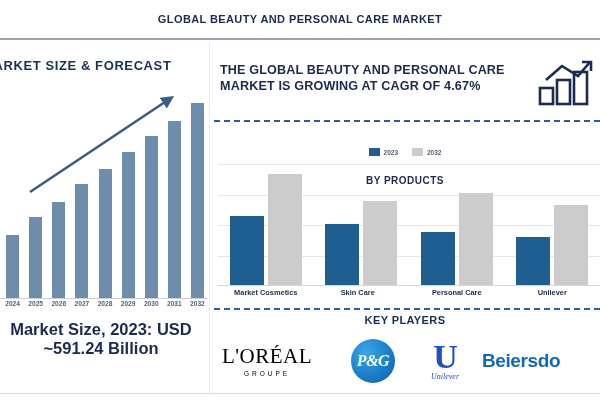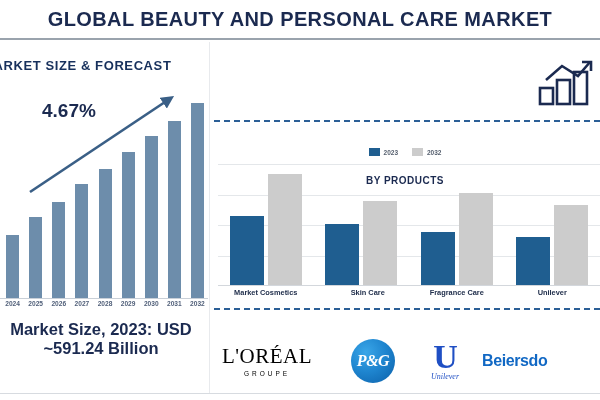--- a/index.html
+++ b/index.html
@@ -30,21 +30,21 @@
     width: 600px;
     height: 40px;
     background: #ffffff;
     border-bottom: 2px solid #9aa3ad;
     display: flex;
     align-items: center;
     justify-content: center;
     box-sizing: border-box;
   }
   .header-title {
-    font-size: 20px;
+    font-size: 11px;
     font-weight: bold;
     color: #1b2a50;
     letter-spacing: 0.4px;
     white-space: nowrap;
   }
 
   
   .left-panel {
     position: absolute;
     left: 0; top: 42px;
@@ -313,21 +313,21 @@
     letter-spacing: -1px;
   }
   .unilever-word {
     font-family: "Liberation Serif", serif;
     font-style: italic;
     font-size: 8px;
     color: #1f4fc4;
     margin-top: -1px;
   }
   .beiersdorf-word {
-    font-size: 16px;
+    font-size: 19px;
     font-weight: bold;
     color: #1168c4;
     letter-spacing: -0.4px;
     white-space: nowrap;
   }
 
   .footer-rule {
     position: absolute;
     left: 0;
     top: 393px;
@@ -352,21 +352,20 @@
   <div class="header">
     <div class="header-title">GLOBAL BEAUTY AND PERSONAL CARE MARKET</div>
   </div>
 
   <div class="vert-rule"></div>
 
   <div class="left-panel">
 
     <div class="left-heading">MARKET SIZE &amp; FORECAST</div>
 
-    <div class="cagr-left">4.67%</div>
 
     <div class="left-chart" id="left-chart">
         <div class="lbar" style="left: 6.05556px; height: 63.1448px; background: rgb(109, 141, 171);"></div>
         <div class="lbar" style="left: 29.1667px; height: 81.1862px; background: rgb(109, 141, 171);"></div>
         <div class="lbar" style="left: 52.2778px; height: 96.2207px; background: rgb(109, 141, 171);"></div>
         <div class="lbar" style="left: 75.3889px; height: 114.262px; background: rgb(109, 141, 171);"></div>
         <div class="lbar" style="left: 98.5px; height: 129.297px; background: rgb(109, 141, 171);"></div>
         <div class="lbar" style="left: 121.611px; height: 145.834px; background: rgb(109, 141, 171);"></div>
         <div class="lbar" style="left: 144.722px; height: 162.372px; background: rgb(109, 141, 171);"></div>
         <div class="lbar" style="left: 167.833px; height: 177.407px; background: rgb(109, 141, 171);"></div>
@@ -396,20 +395,23 @@
       </div>
 
     <div class="left-footnote">
       <div>Market Size, 2023: USD</div>
       <div>~591.24 Billion</div>
     </div>
   </div>
 
   <div class="right-panel">
 
+    <div class="rp-head">
+      <div class="rp-head-text">THE GLOBAL BEAUTY AND PERSONAL CARE MARKET IS GROWING AT CAGR OF 4.67%</div>
+    </div>
 
     <svg class="growth-icon" viewBox="0 0 56 46">
       <rect x="2" y="28" width="13" height="16" fill="none" stroke="#1b2a50" stroke-width="2.6"></rect>
       <rect x="19" y="20" width="13" height="24" fill="none" stroke="#1b2a50" stroke-width="2.6"></rect>
       <rect x="36" y="12" width="13" height="32" fill="none" stroke="#1b2a50" stroke-width="2.6"></rect>
       <polyline points="8,20 24,6 40,16 52,2" fill="none" stroke="#1b2a50" stroke-width="2.6"></polyline>
       <polyline points="44,2 53,2 53,11" fill="none" stroke="#1b2a50" stroke-width="2.6"></polyline>
     </svg>
 
     <div class="dashed-sep sep-top"></div>
@@ -437,27 +439,28 @@
         <div class="gbar y2032" style="background: rgb(204, 204, 204); width: 34px; height: 110.909px; left: 49.75px;"></div>
         <div class="gbar y2023" style="background: rgb(31, 94, 144); width: 34px; height: 61px; left: 107.25px;"></div>
         <div class="gbar y2032" style="background: rgb(204, 204, 204); width: 34px; height: 84.2909px; left: 145.25px;"></div>
         <div class="gbar y2023" style="background: rgb(31, 94, 144); width: 34px; height: 53.2364px; left: 202.75px;"></div>
         <div class="gbar y2032" style="background: rgb(204, 204, 204); width: 34px; height: 92.0545px; left: 240.75px;"></div>
         <div class="gbar y2023" style="background: rgb(31, 94, 144); width: 34px; height: 47.6909px; left: 298.25px;"></div>
         <div class="gbar y2032" style="background: rgb(204, 204, 204); width: 34px; height: 79.8545px; left: 336.25px;"></div>
       </div>
     <div class="cat-labels" id="cat-labels">
         <div class="cat-label" style="left: 0px; width: 95.5px;">Market Cosmetics</div>
-        <div class="cat-label" style="left: 102px; width: 95.5px;">Skin Care</div>
-        <div class="cat-label" style="left: 191px; width: 95.5px;">Fragrance Care</div>
+        <div class="cat-label" style="left: 92px; width: 95.5px;">Skin Care</div>
+        <div class="cat-label" style="left: 191px; width: 95.5px;">Personal Care</div>
         <div class="cat-label" style="left: 286.5px; width: 95.5px;">Unilever</div>
       </div>
 
     <div class="dashed-sep sep-bottom"></div>
 
+    <div class="key-players-title">KEY PLAYERS</div>
 
     <div class="players-row">
       <div class="player" style="left:128px; width:70px;">
         <div class="pg-circle">
           <span class="pg-text">P&amp;G</span>
         </div>
       </div>
       <div class="player" style="left:-8px; width:130px;">
         <div class="loreal-word">L'ORÉAL</div>
         <div class="loreal-sub">GROUPE</div>

